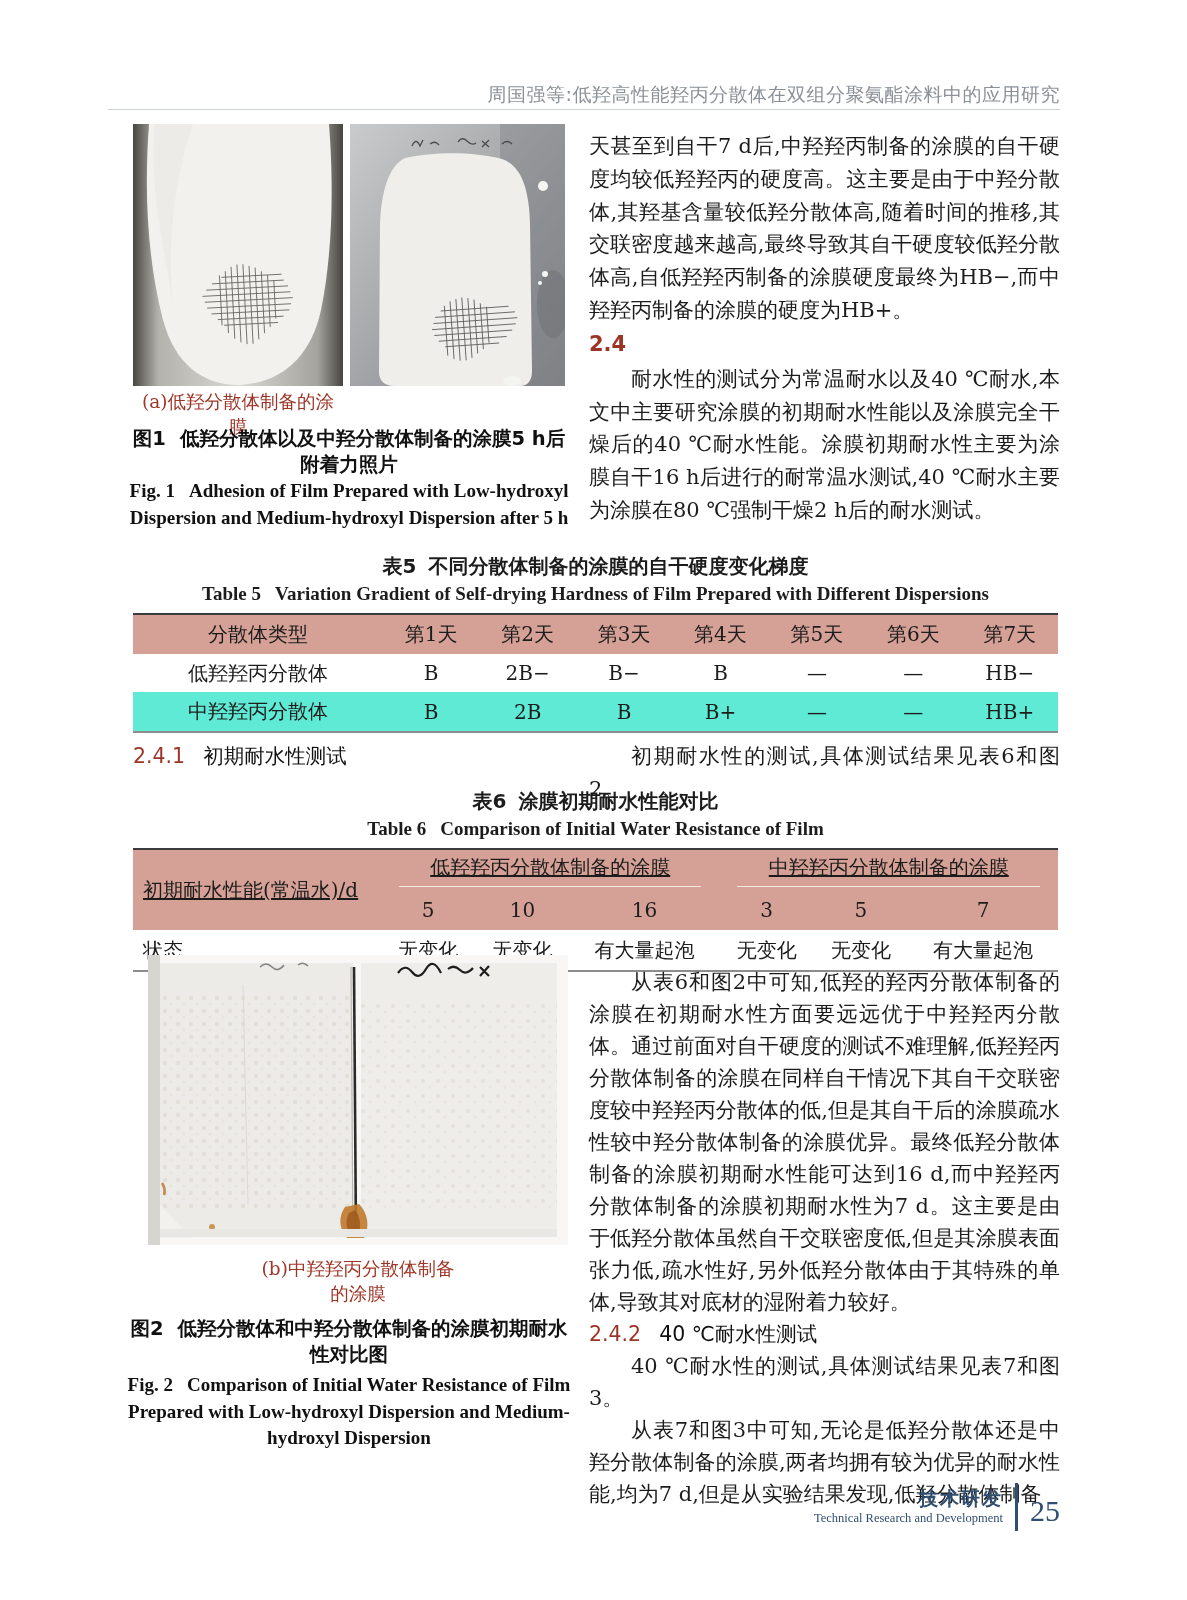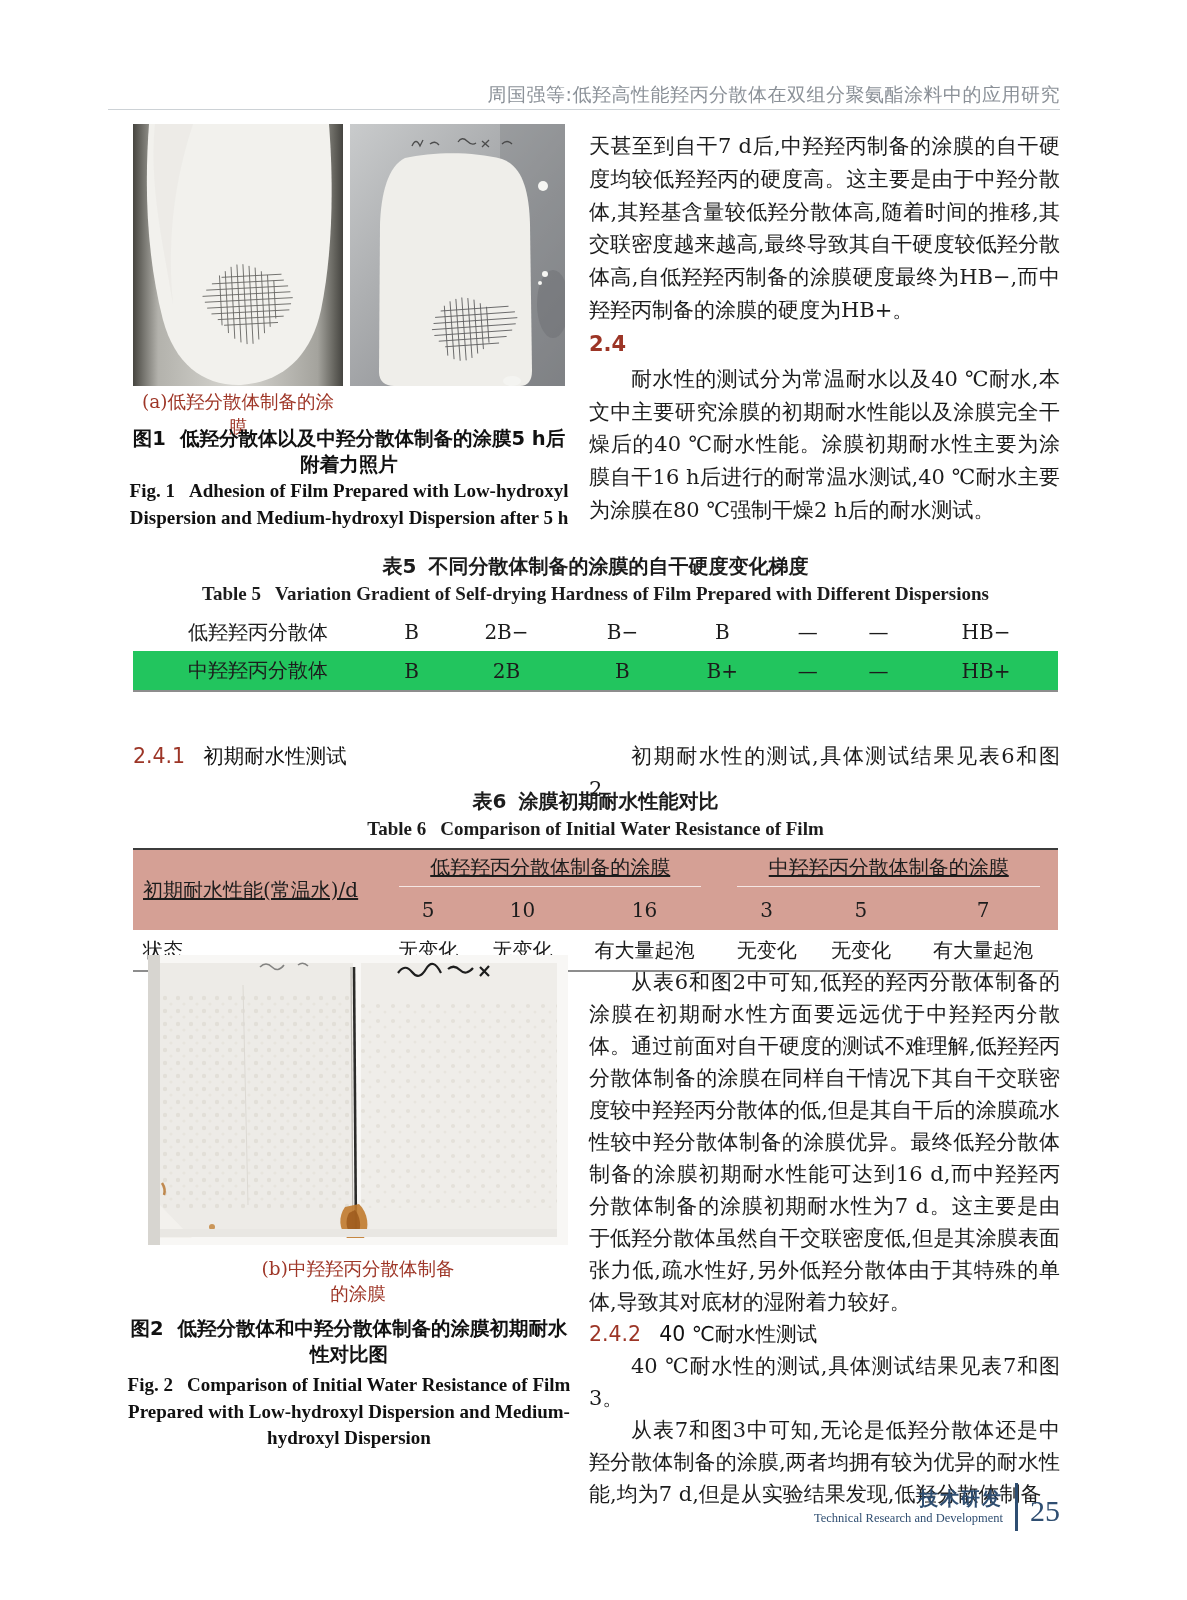--- a/index.html
+++ b/index.html
@@ -34,21 +34,21 @@
   .tblblock{width:925px;}
   .tbl-title-cn{text-align:center;font-weight:bold;font-size:20px;
     font-family:"DejaVu Sans","Liberation Sans",sans-serif;}
   .tbl-title-cn .figlabel{margin-right:12px;}
   .tbl-title-en{text-align:center;font-weight:bold;font-size:19px;margin-top:3px;
     font-family:"Liberation Serif","DejaVu Serif",serif;}
   table.datatable{width:100%;border-collapse:collapse;margin-top:8px;font-size:20px;}
   table.datatable td{text-align:center;padding:0 4px;}
   .t5-head td{background:#d5a095;height:39px;border-top:2px solid #3c3c3c;}
   .t5-r1 td{background:#ffffff;height:38px;}
-  .t5-r2 td{background:#22c55e;height:39px;border-bottom:2px solid #8d8d8d;}
+  .t5-r2 td{background:#5eead4;height:39px;border-bottom:2px solid #8d8d8d;}
   .t6-head td{background:#d5a095;height:40px;}
   .t6-head.first td{border-top:2px solid #3c3c3c;text-decoration:underline;}
   .t6-body td{background:#ffffff;height:40px;border-bottom:2px solid #8d8d8d;}
   td.leftcell{text-align:left !important;padding-left:10px !important;}
   .groupwrap{margin:0 14px;padding-bottom:5px;border-bottom:1px solid rgba(255,255,255,.75);}
   
   .footer{top:1483px;right:127px;display:flex;align-items:center;gap:12px;color:#2f4e71;}
   .f-txt{text-align:right;}
   .f-cn{font-size:19px;font-weight:bold;letter-spacing:2px;line-height:1.15;
     font-family:"DejaVu Sans","Liberation Sans",sans-serif;}
@@ -178,20 +178,30 @@
           <col style="width:250px">
           <col>
           <col>
           <col>
           <col>
           <col>
           <col>
           <col>
         </colgroup>
       <tbody>
+          <tr class="t5-head">
+        <td>分散体类型</td>
+        <td>第1天</td>
+        <td>第2天</td>
+        <td>第3天</td>
+        <td>第4天</td>
+        <td>第5天</td>
+        <td>第6天</td>
+        <td>第7天</td>
+      </tr>
       <tr class="t5-r1">
         <td>低羟羟丙分散体</td>
         <td>B</td>
         <td>2B−</td>
         <td>B−</td>
         <td>B</td>
         <td>—</td>
         <td>—</td>
         <td>HB−</td>
       </tr>

